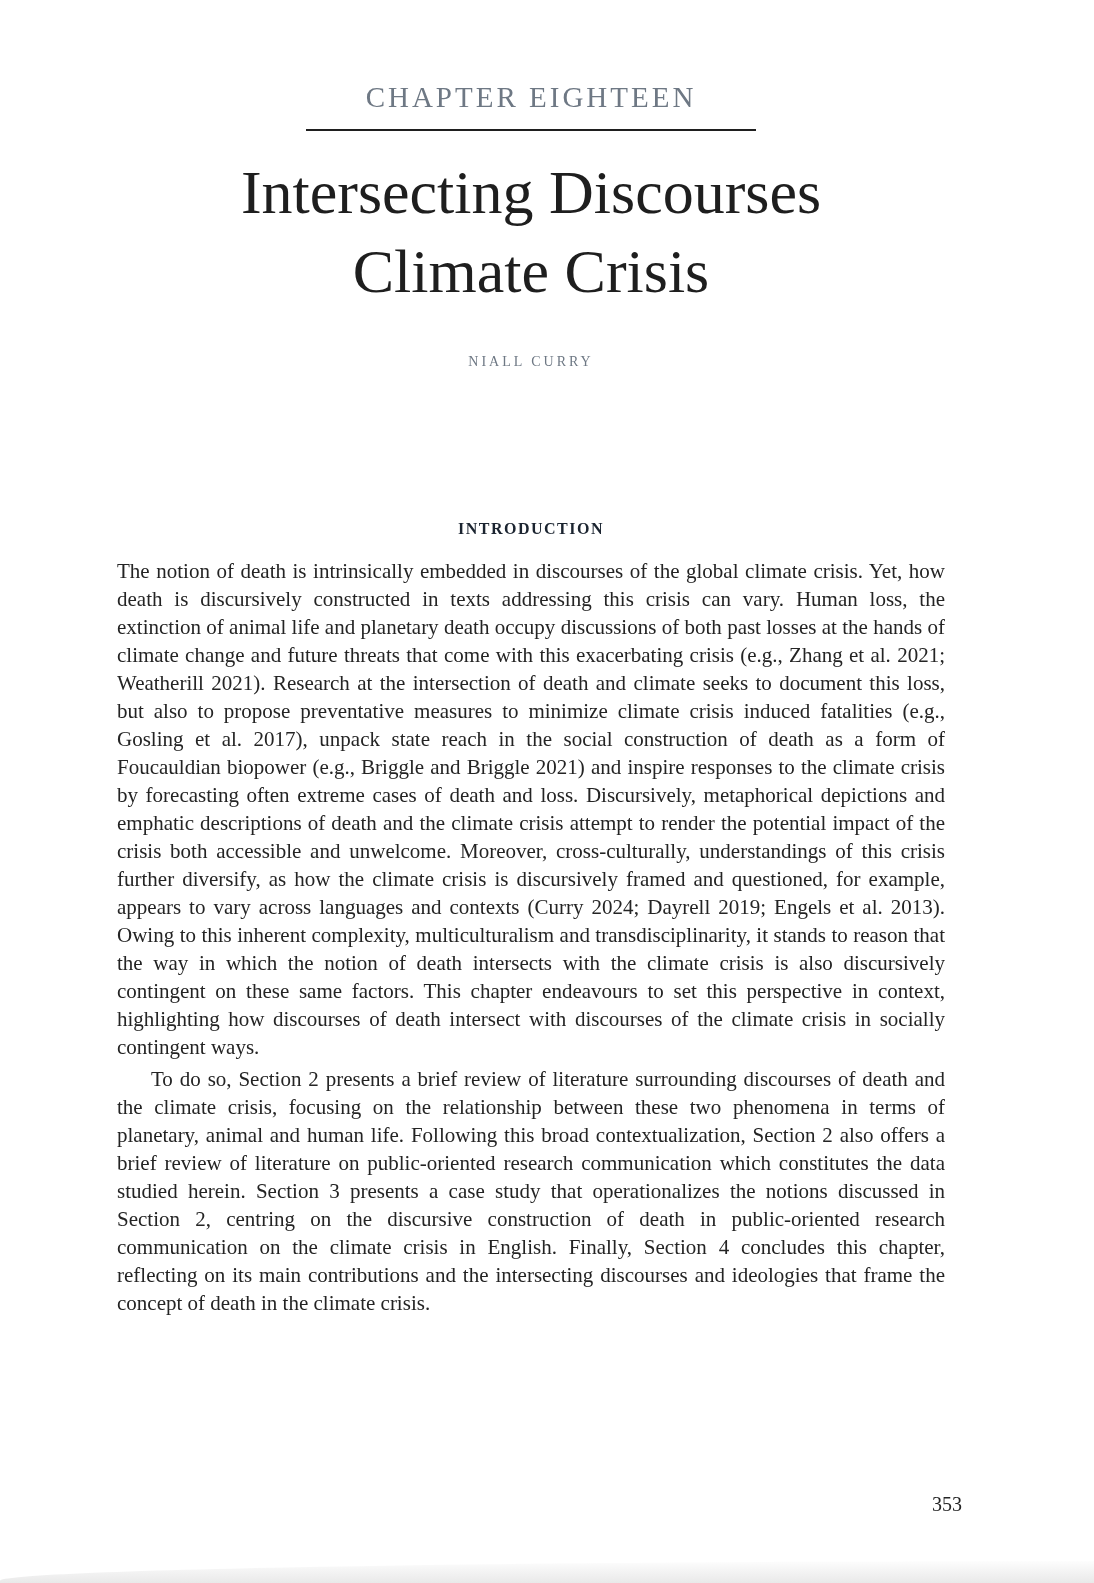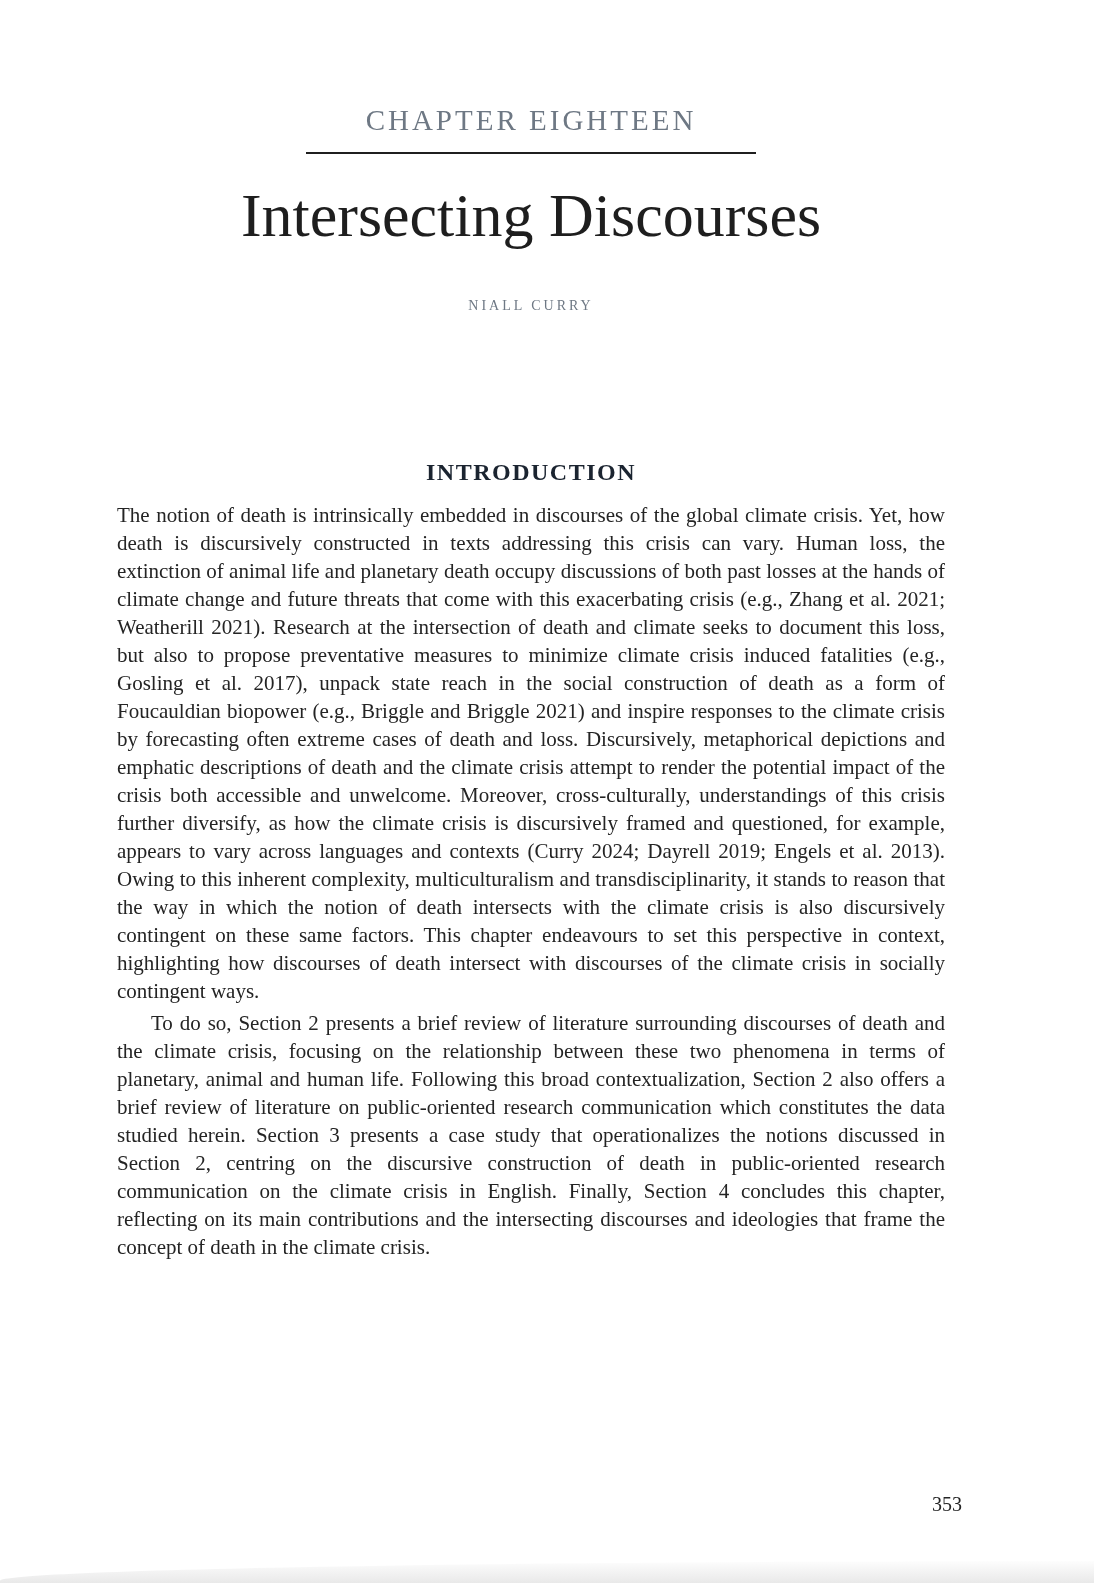--- a/index.html
+++ b/index.html
@@ -16,21 +16,21 @@
     font-family: "Liberation Serif", "DejaVu Serif", serif;
   }
   .content {
     position: absolute;
     left: 113px;
     top: 0;
     width: 836px;
   }
   .chapter-label {
     margin: 0;
-    padding-top: 104px;
+    padding-top: 81px;
     text-align: center;
     font-size: 29px;
     line-height: 33px;
     font-weight: 400;
     letter-spacing: 3px;
     color: var(--chapter-label, #6e7884);
   }
   .rule {
     width: 450px;
     height: 2px;
@@ -54,21 +54,21 @@
     font-size: 14px;
     line-height: 22px;
     font-weight: 400;
     letter-spacing: 3px;
     color: var(--author, #6e7884);
   }
   .section-heading {
     margin: 0;
     margin-top: 142px;
     text-align: center;
-    font-size: 24px;
+    font-size: 16px;
     line-height: 27px;
     font-weight: 700;
     letter-spacing: 1.5px;
     color: var(--heading, #1b2430);
   }
   .body-text {
     margin: 4px;
     margin-top: 15px;
     font-size: 21px;
     line-height: 28px;
@@ -104,20 +104,21 @@
 
 <div class="page" style="--chapter-label: #6e7884; --author: #6e7884; --title-text: #1e1e1e; --heading: #1b2430; --body-text: #242424; --rule: #1f1f1f;">
   <div class="content">
 
     <h4 class="chapter-label">CHAPTER EIGHTEEN</h4>
 
     <div class="rule"></div>
 
     <h1 class="page-title">
       <span>Intersecting Discourses</span>
+      <span>Climate Crisis</span>
     </h1>
 
     <h3 class="author">NIALL CURRY</h3>
 
     <h2 class="section-heading">INTRODUCTION</h2>
 
     <p class="body-text">The notion of death is intrinsically embedded in discourses of the global climate crisis. Yet, how death is discursively constructed in texts addressing this crisis can vary. Human loss, the extinction of animal life and planetary death occupy discussions of both past losses at the hands of climate change and future threats that come with this exacerbating crisis (e.g., Zhang et al. 2021; Weatherill 2021). Research at the intersection of death and climate seeks to document this loss, but also to propose preventative measures to minimize climate crisis induced fatalities (e.g., Gosling et al. 2017), unpack state reach in the social construction of death as a form of Foucauldian biopower (e.g., Briggle and Briggle 2021) and inspire responses to the climate crisis by forecasting often extreme cases of death and loss. Discursively, metaphorical depictions and emphatic descriptions of death and the climate crisis attempt to render the potential impact of the crisis both accessible and unwelcome. Moreover, cross-culturally, understandings of this crisis further diversify, as how the climate crisis is discursively framed and questioned, for example, appears to vary across languages and contexts (Curry 2024; Dayrell 2019; Engels et al. 2013). Owing to this inherent complexity, multiculturalism and transdisciplinarity, it stands to reason that the way in which the notion of death intersects with the climate crisis is also discursively contingent on these same factors. This chapter endeavours to set this perspective in context, highlighting how discourses of death intersect with discourses of the climate crisis in socially contingent ways.</p>
 
     <p class="body-text indented">To do so, Section 2 presents a brief review of literature surrounding discourses of death and the climate crisis, focusing on the relationship between these two phenomena in terms of planetary, animal and human life. Following this broad contextualization, Section 2 also offers a brief review of literature on public-oriented research communication which constitutes the data studied herein. Section 3 presents a case study that operationalizes the notions discussed in Section 2, centring on the discursive construction of death in public-oriented research communication on the climate crisis in English. Finally, Section 4 concludes this chapter, reflecting on its main contributions and the intersecting discourses and ideologies that frame the concept of death in the climate crisis.</p>
 

